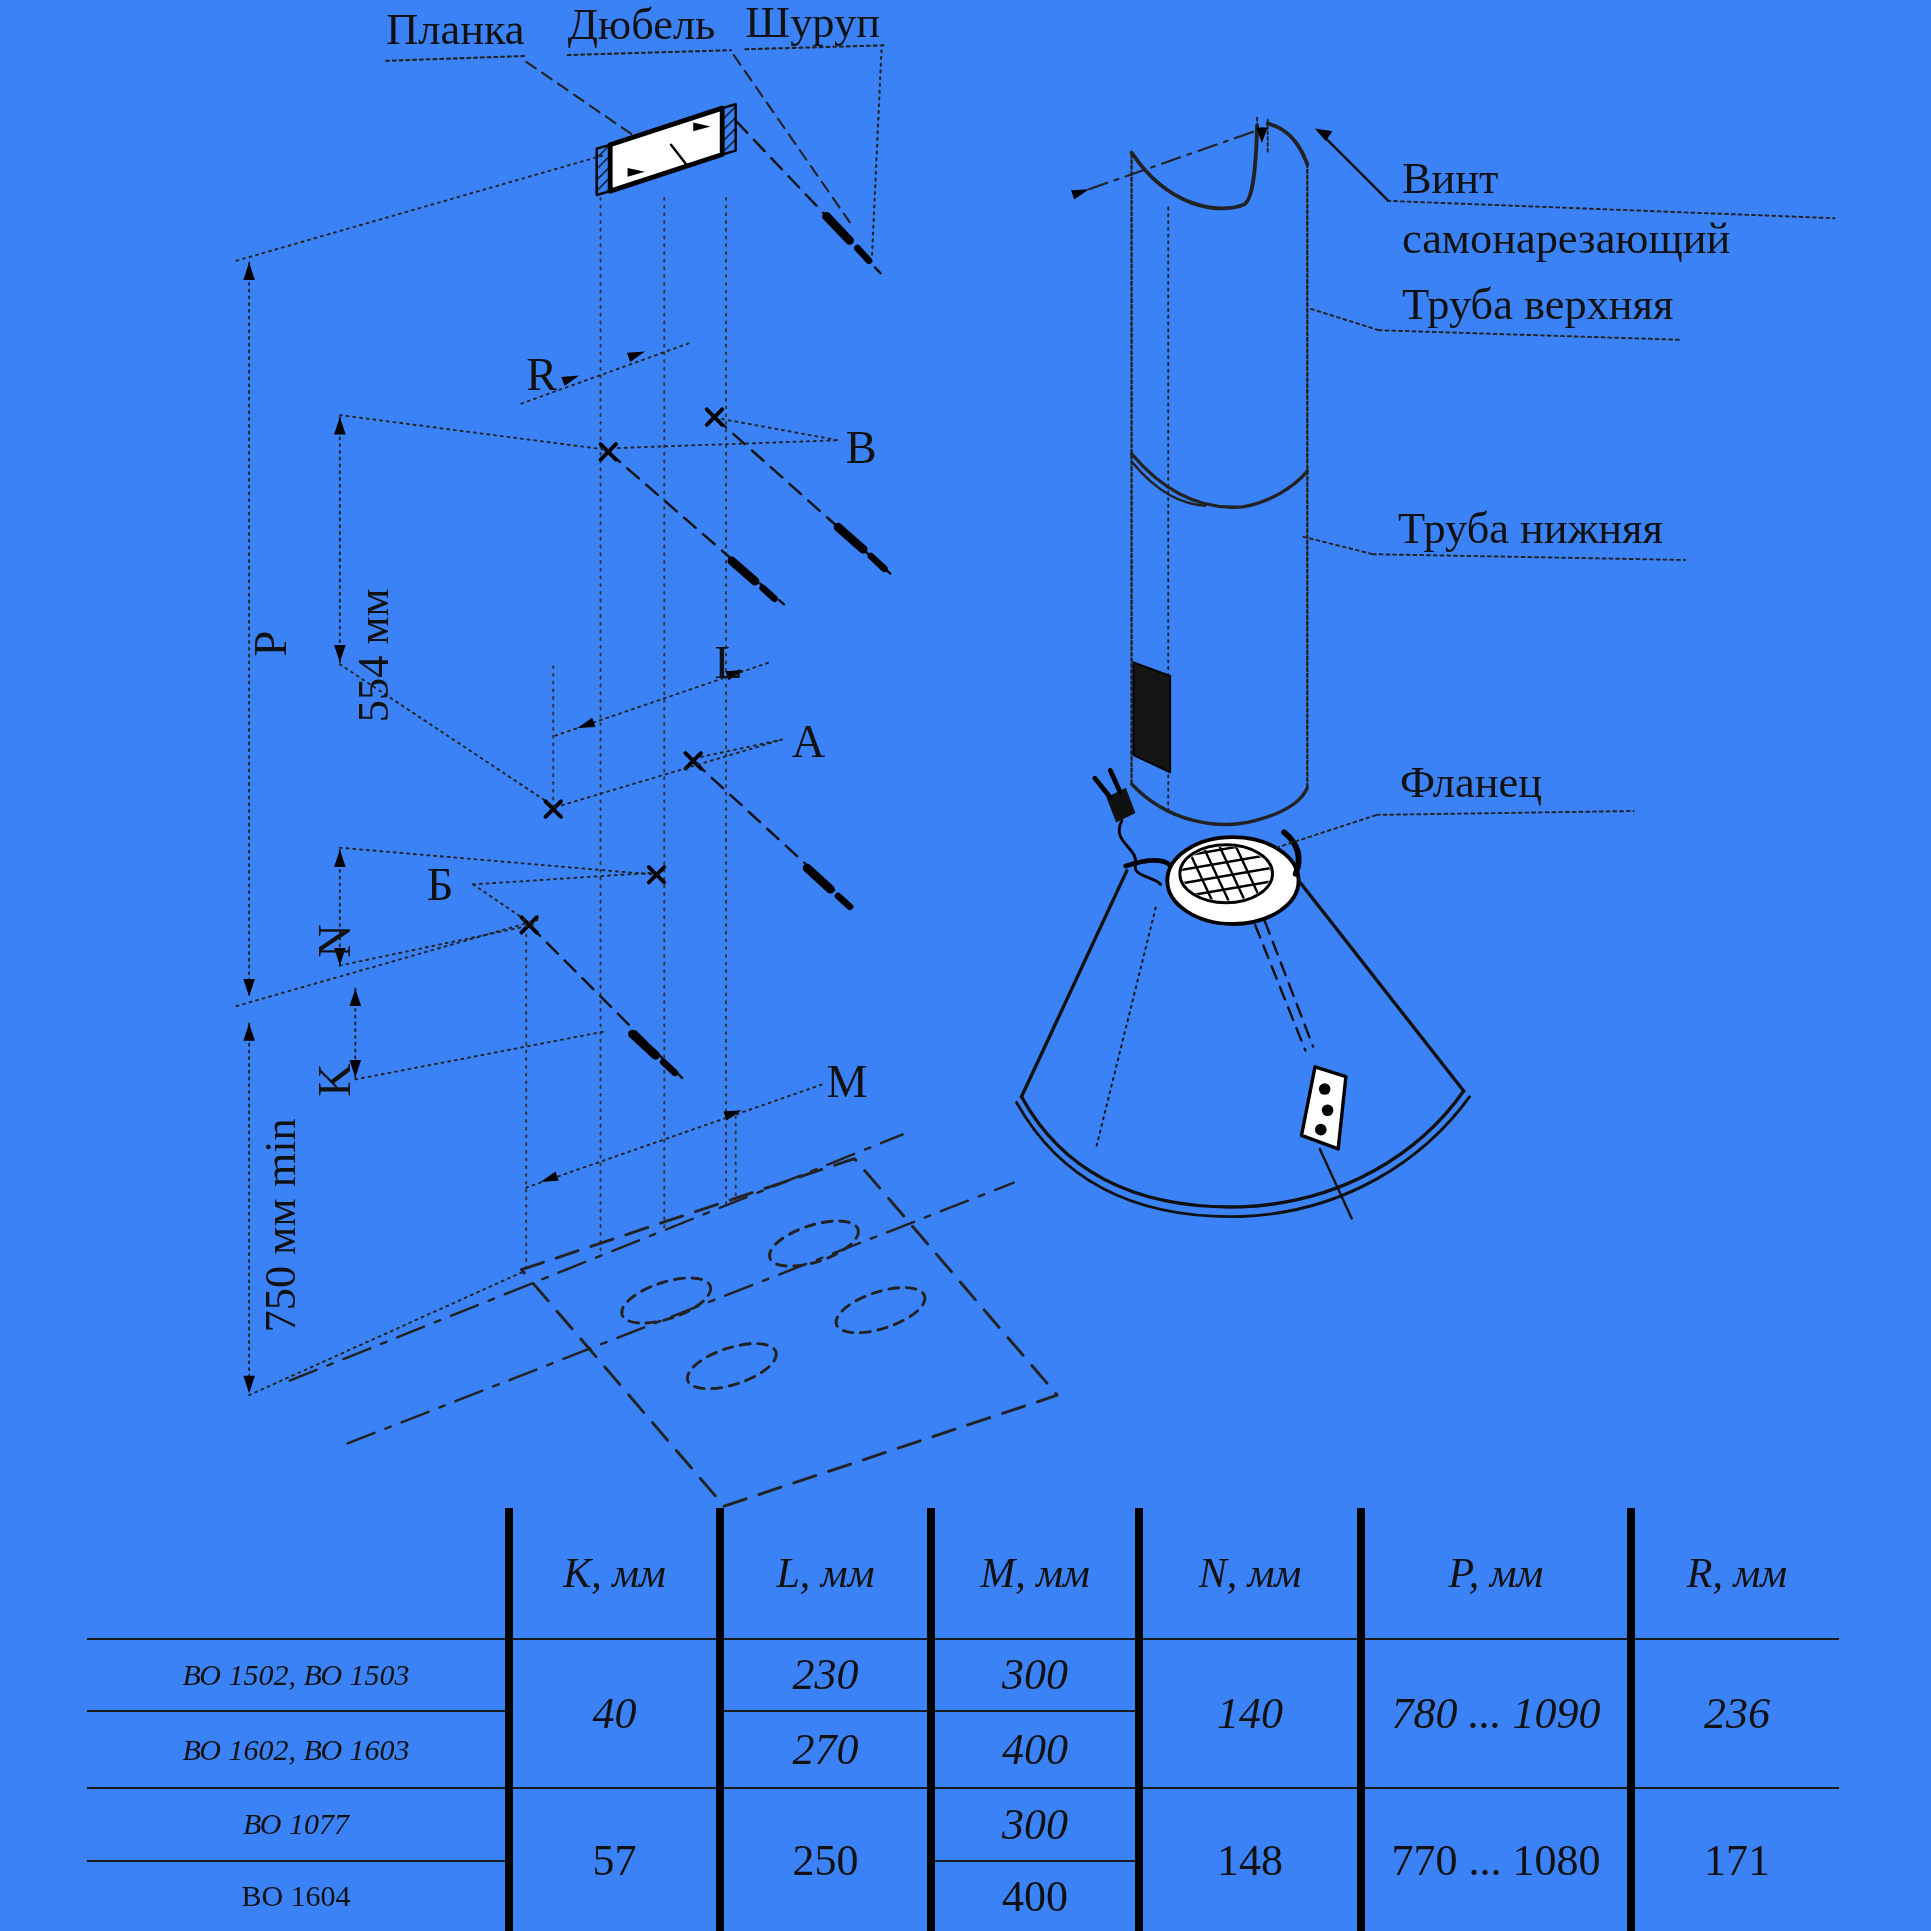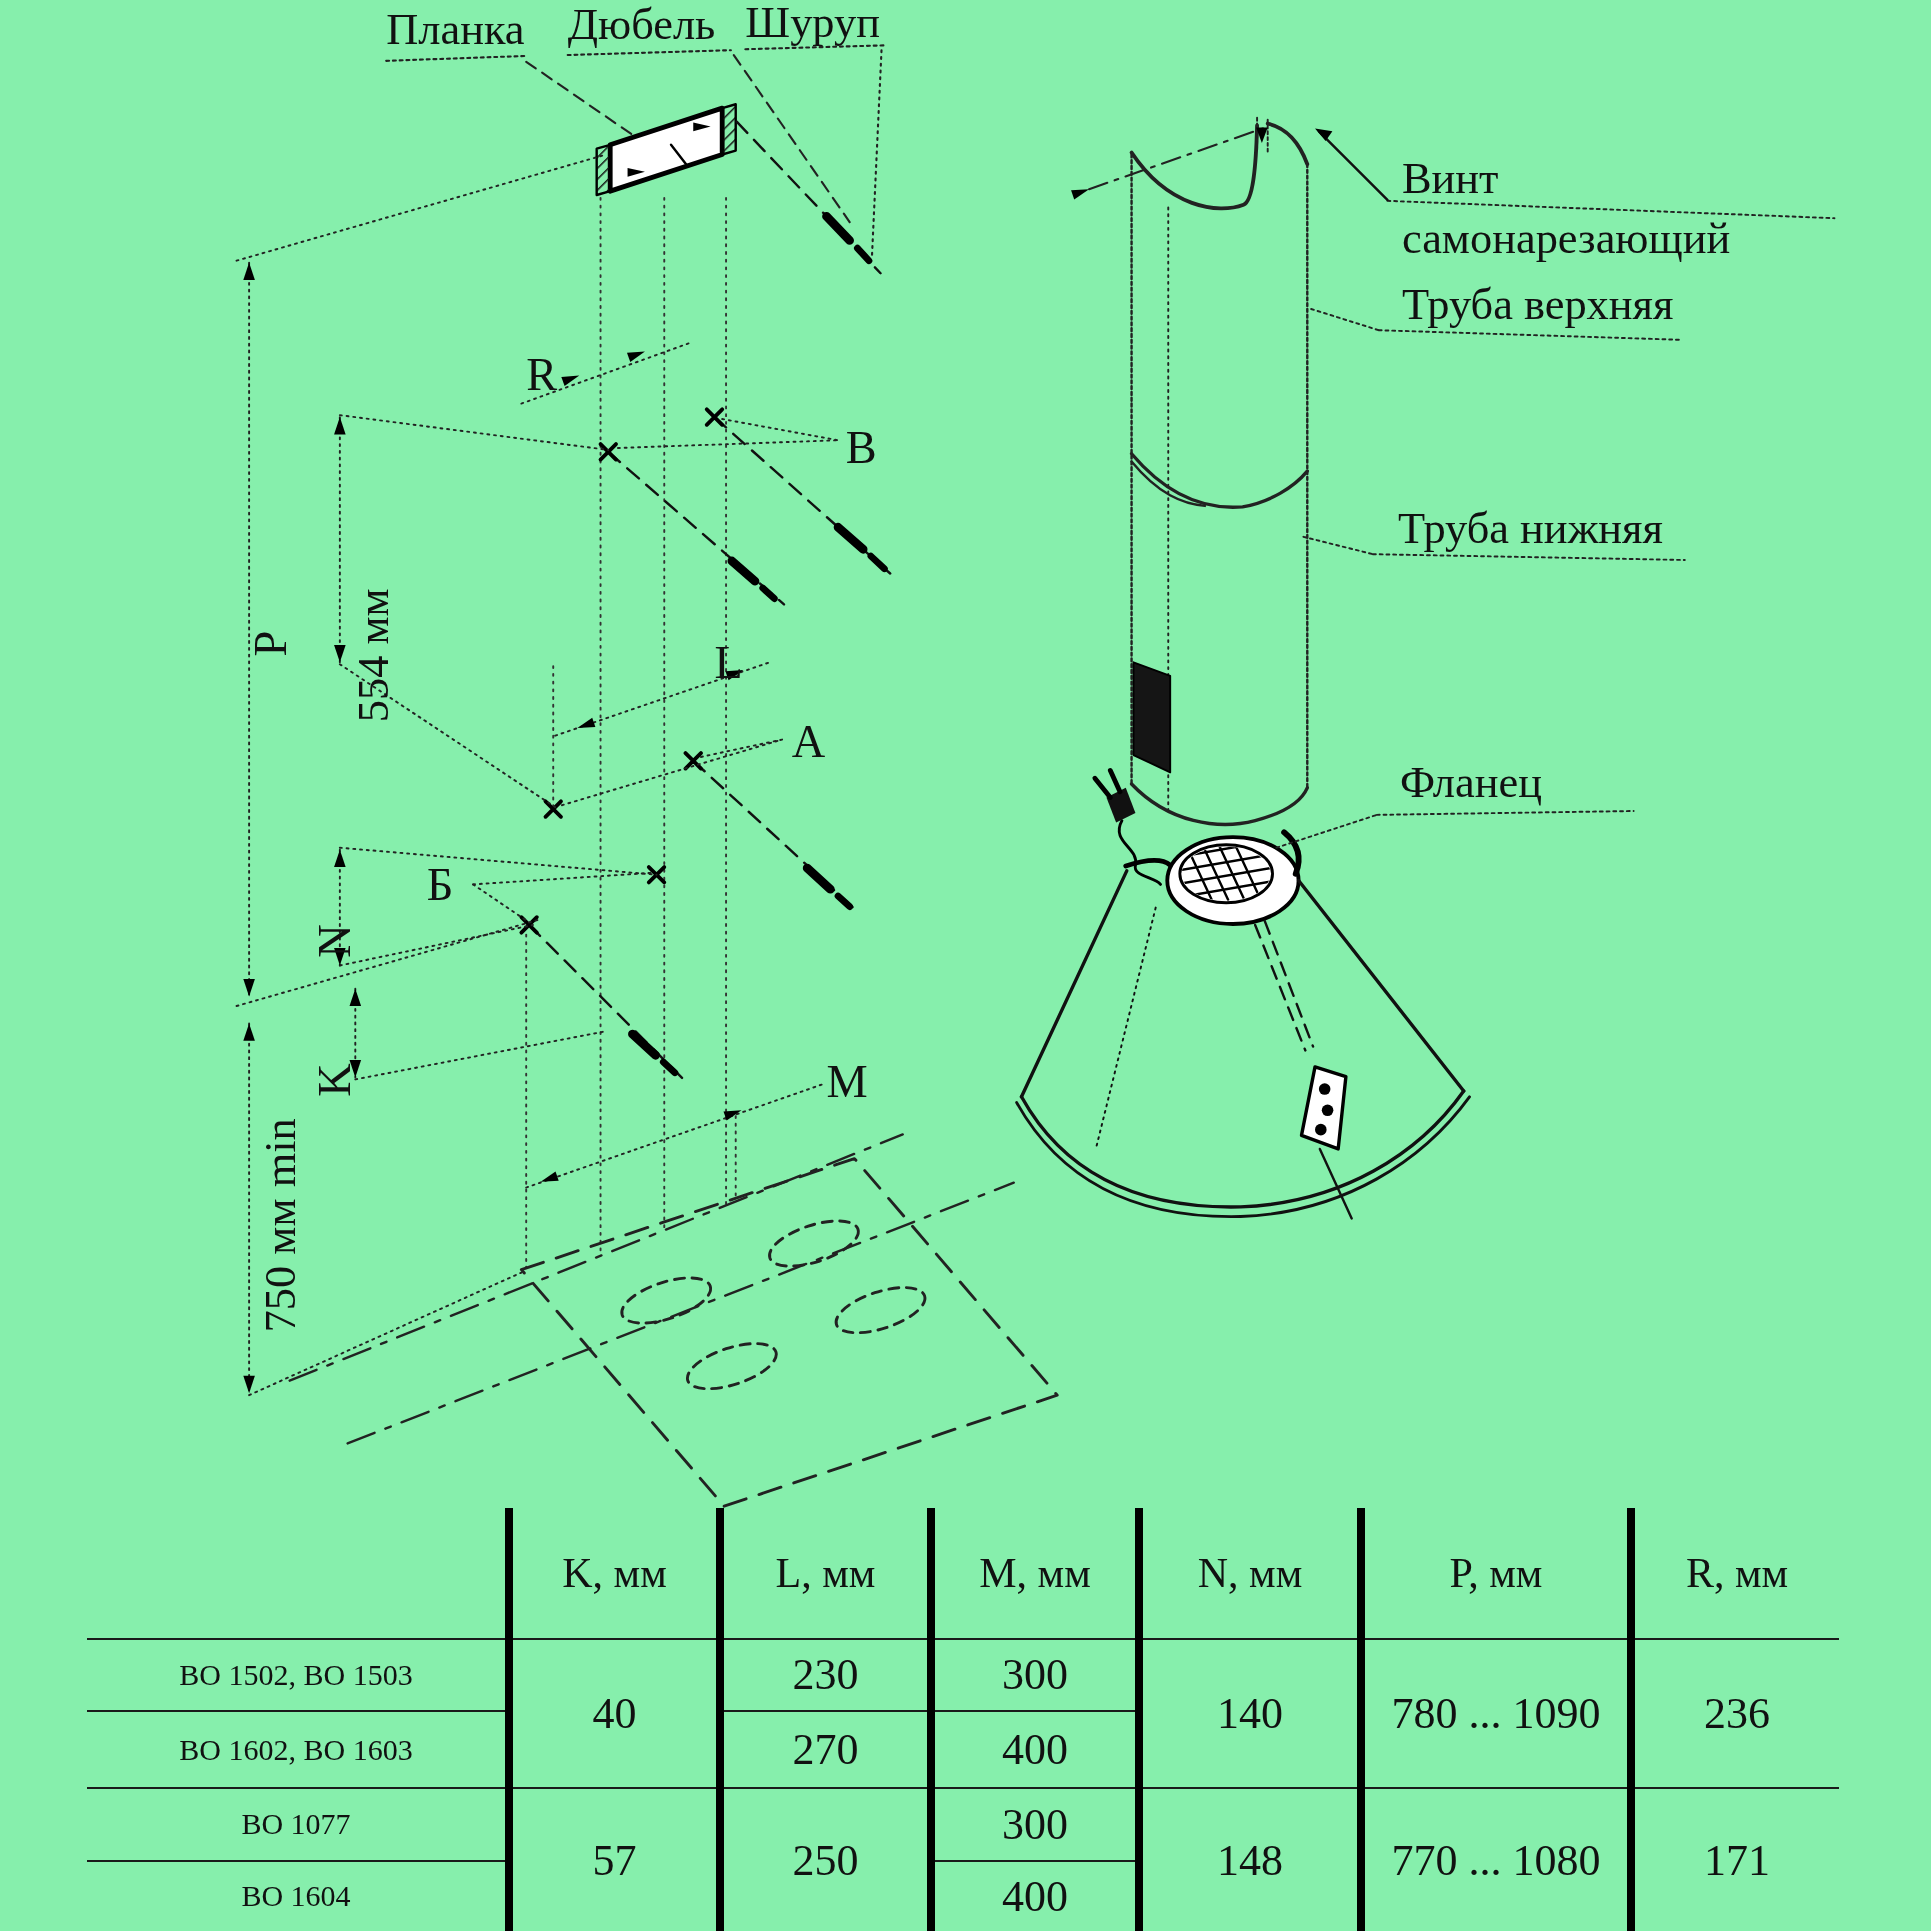--- a/index.html
+++ b/index.html
@@ -1,27 +1,27 @@
 <!DOCTYPE html>
 <html><head>
 <meta charset="utf-8">
 <style>
   html,body{margin:0;padding:0;background:#ffffff;}
   body{width:1931px;height:1931px;font-family:"Liberation Serif",serif;color:#111;overflow:hidden;}
-  #page{position:relative;width:1931px;height:1931px;background:#86efac;}
+  #page{position:relative;width:1931px;height:1931px;background:#3b82f6;}
   #figure-svg{position:absolute;left:0;top:0;}
   
   #spec-table{position:absolute;left:87px;top:1508px;width:1752px;height:423px;
     border-collapse:collapse;table-layout:fixed;font-family:"Liberation Serif",serif;}
   #spec-table td{text-align:center;vertical-align:middle;font-size:44px;color:#111;
     padding:0;overflow:hidden;white-space:nowrap;}
   #spec-table tr.hdr td{font-size:42px;}
   #spec-table td.model{font-size:30px;}
   #spec-table td.vb{border-left:8.7px solid #000;}
-  #spec-table td.bb{border-bottom:2.9px solid #1a1a1a;}
+  #spec-table td.bb{border-bottom:2.9px solid #1a1a1a;font-style:italic;}
   
   text{font-family:"Liberation Serif",serif;fill:#111;}
   .lbl{font-size:46px;}
   .dim{font-size:48px;}
 </style>
 </head>
 <body>
 
 <div id="page">
 

